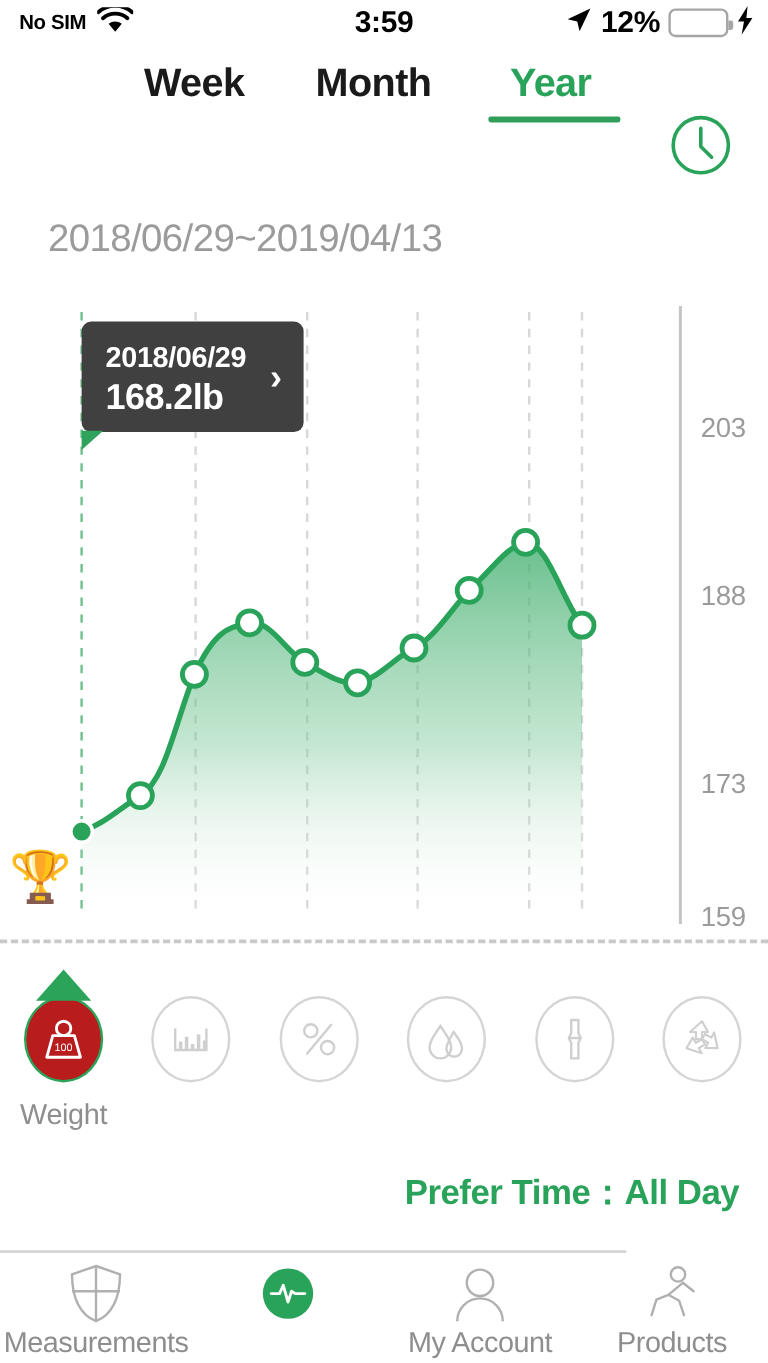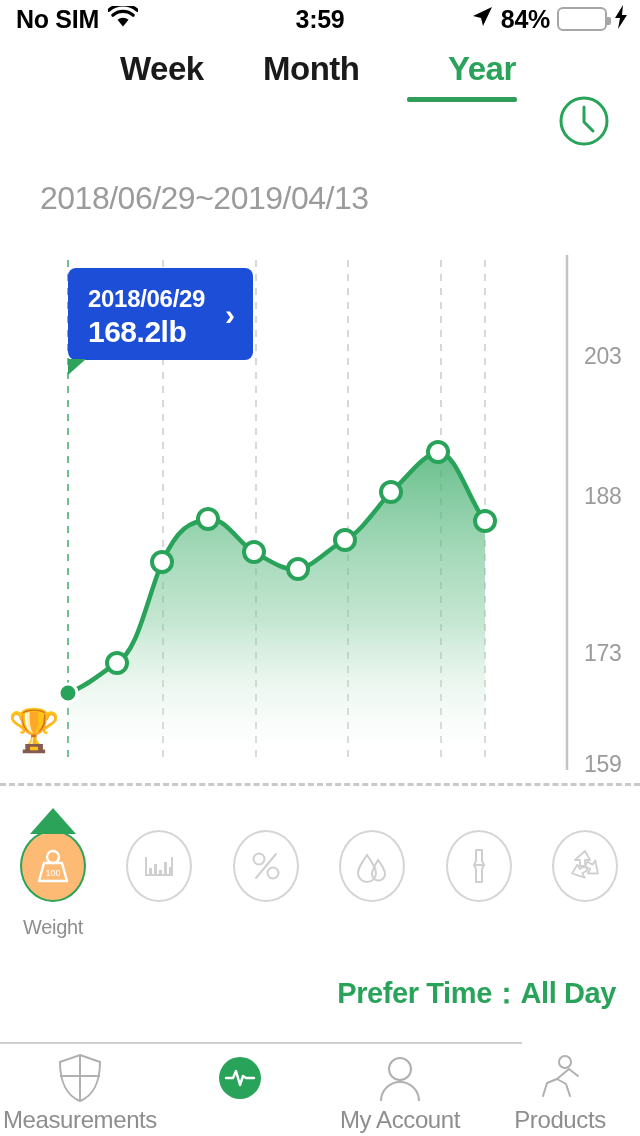--- a/index.html
+++ b/index.html
@@ -10,21 +10,21 @@
     overflow: hidden;
   }
   #app { position: relative; width: 640px; height: 1136px; }
 
   
   .statusbar {
     position: absolute; top: 0; left: 0; width: 640px; height: 38px;
     display: flex; align-items: center;
   }
   .sb-left { position: absolute; left: 16px; display: flex; align-items: center; gap: 9px; }
-  .sb-carrier { font-size: 25px; font-weight: bold; color: #000; letter-spacing: -0.3px; }
+  .sb-carrier { font-size: 17px; font-weight: bold; color: #000; letter-spacing: -0.3px; }
   .sb-center { position: absolute; left: 0; width: 640px; text-align: center;
                font-size: 25px; font-weight: bold; color: #000; letter-spacing: -0.3px; }
   .sb-right { position: absolute; right: 12px; display: flex; align-items: center; gap: 7px; }
   .sb-pct { font-size: 25px; font-weight: bold; color: #000; letter-spacing: -0.3px; }
   .batt {
     width: 50px; height: 24px; border: 2px solid #a6a6a6; border-radius: 6px;
     padding: 2px; position: relative;
   }
   .batt::after {
     content: ""; position: absolute; right: -6px; top: 8px;
@@ -57,21 +57,21 @@
   .chart-wrap { position: absolute; top: 255px; left: 0; width: 640px; height: 530px; }
   .chart-svg { position: absolute; top: 0; left: 0; }
 
   .ylabel {
     position: absolute; font-size: 23px; color: #9b9b9b; letter-spacing: -0.3px;
   }
 
   .tooltip {
     position: absolute; left: 68px; top: 13px;
     width: 185px; height: 92px;
-    background: #1d4ed8; border-radius: 8px;
+    background: #404040; border-radius: 8px;
     color: #ffffff;
   }
   .tooltip::after {
     content: ""; position: absolute; left: 0px; bottom: -15px;
     width: 0; height: 0;
     border-left: 0 solid transparent;
     border-right: 18px solid transparent;
     border-top: 16px solid #2fa35c;
   }
   .tt-date { position: absolute; left: 20px; top: 17px; font-size: 24px; font-weight: bold; letter-spacing: -0.3px;}
@@ -86,29 +86,29 @@
   }
 
   
   .metrics { position: absolute; top: 820px; left: 0; width: 640px; height: 120px; }
   .metric { position: absolute; top: 10px; width: 90px; text-align: center; }
   .metric .circle {
     width: 66px; height: 72px; margin: 0 auto;
     border: 2px solid #d5d5d5; border-radius: 50%;
     display: flex; align-items: center; justify-content: center;
   }
-  .metric.active .circle { background: #fdba74; border-color: #2ba359; }
+  .metric.active .circle { background: #b91c1c; border-color: #2ba359; }
   .metric .caret {
     position: absolute; top: -22px; left: 50%; transform: translateX(-50%);
     width: 0; height: 0;
     border-left: 23px solid transparent; border-right: 23px solid transparent;
     border-bottom: 26px solid #2ba359;
   }
   .metric .mlabel {
-    margin-top: 14px; font-size: 20px; color: #8e8e8e; letter-spacing: -0.3px;
+    margin-top: 14px; font-size: 24px; color: #8e8e8e; letter-spacing: -0.3px;
   }
 
   
   .prefer {
     position: absolute; top: 974px; right: 24px;
     font-size: 29px; font-weight: bold; color: #2aa35a; letter-spacing: -0.4px;
   }
 
   
   .tabbar {
@@ -138,34 +138,34 @@
         </svg>
       </span>
     </div>
     <div class="sb-center">3:59</div>
     <div class="sb-right">
       <span>
         <svg width="24" height="24" viewBox="0 0 24 24">
           <path d="M22 2 L3 11 L11 13 L13 21 Z" fill="#000"></path>
         </svg>
       </span>
-      <span class="sb-pct">84%</span>
+      <span class="sb-pct">12%</span>
       <span class="batt"><span class="batt-fill"></span></span>
       <span>
         <svg width="14" height="24" viewBox="0 0 14 24">
             <path d="M9 0 L1 13 L6 13 L4 24 L13 10 L8 10 Z" fill="#000"></path>
           </svg>
       </span>
     </div>
   </div>
 
   <div class="tabs">
     <div class="tab" style="left:120px;">Week</div>
     <div class="tab" style="left:263px;">Month</div>
-    <div class="tab active" style="left:448px;">Year</div>
+    <div class="tab active" style="left:425px;">Year</div>
     <div class="tab-underline" style="left:407px; top:57px; width:110px;"></div>
     <div class="clock-btn">
       <span>
         <svg width="52" height="52" viewBox="0 0 52 52">
           <circle cx="26" cy="26" r="23" stroke="#2aa35a" stroke-width="3" fill="none"></circle>
           <path d="M26 12 L26 27 L35 36" stroke="#2aa35a" stroke-width="3" fill="none" stroke-linecap="round" stroke-linejoin="round"></path>
         </svg>
       </span>
     </div>
   </div>

